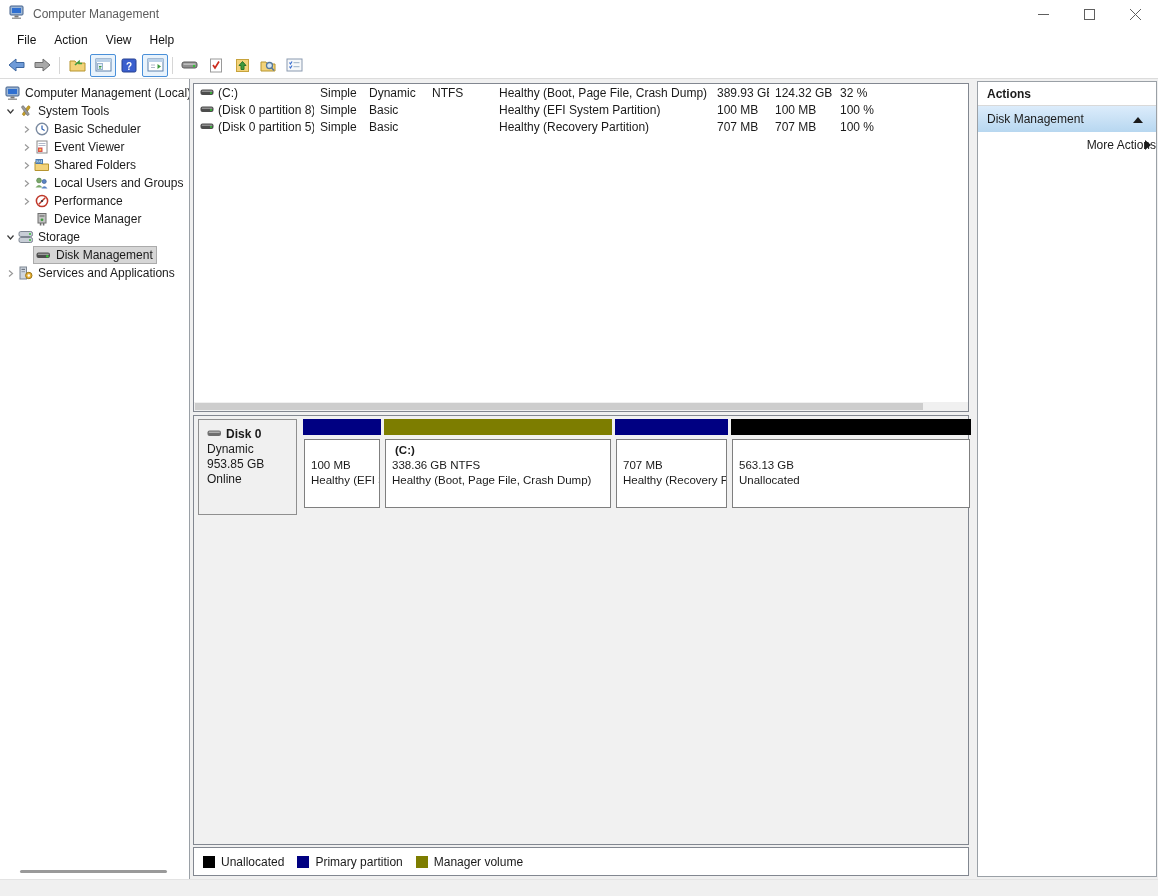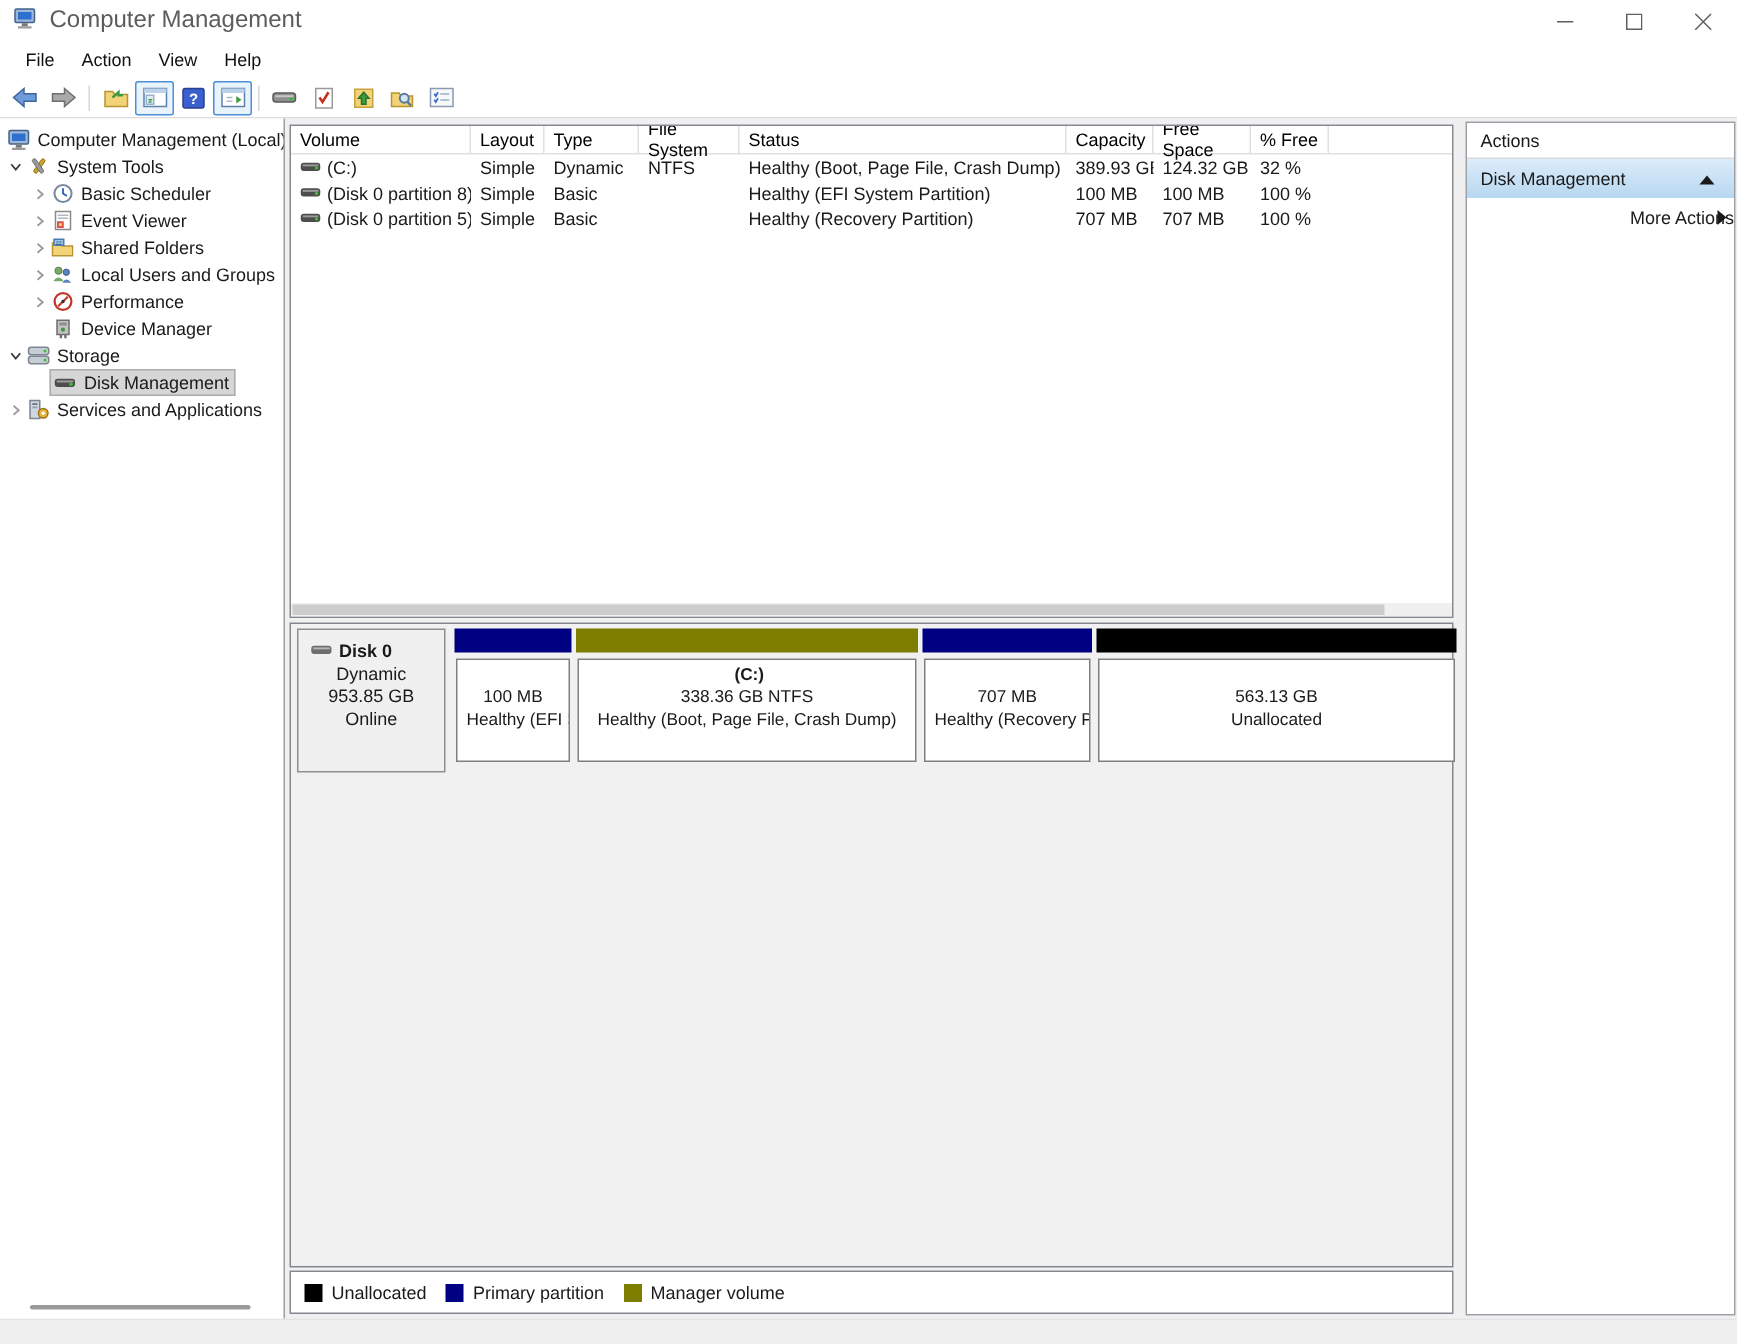--- a/index.html
+++ b/index.html
@@ -5,21 +5,21 @@
   * { box-sizing: border-box; margin: 0; padding: 0; }
   html,body { width:1158px; height:896px; }
   body {
     font-family: "Liberation Sans","DejaVu Sans",sans-serif;
     font-size: 12px; color:#1a1a1a; background:#f0f0f0; overflow:hidden;
   }
   .window { position:relative; width:1158px; height:896px; background:#f0f0f0; }
 
   
   .titlebar { height:28px; background:#ffffff; display:flex; align-items:center; padding-left:9px; }
-  .titlebar .title { margin-left:8px; color:#5c5c5c; font-size:16px; }
+  .titlebar .title { margin-left:8px; color:#5c5c5c; font-size:12px; }
   .caption-controls { margin-left:auto; display:flex; height:100%; }
   .cap-btn { width:46px; height:100%; display:flex; align-items:center; justify-content:center; }
 
   
   .menubar { height:24px; background:#ffffff; display:flex; align-items:center; padding-left:8px;text-align:right; }
   .menu-item { padding:3px 9px; color:#111; }
 
   
   .toolbar { height:27px; background:#ffffff; border-bottom:1px solid #dcdcdc; display:flex; align-items:center; padding-left:3px; }
   .tb-btn { width:26px; height:23px; display:flex; align-items:center; justify-content:center; border:1px solid transparent; border-radius:2px; }
@@ -51,37 +51,37 @@
   .lv-cell { padding-left:6px; white-space:nowrap; overflow:hidden; }
   .vol-name { display:flex; align-items:center; gap:4px; }
   .c-volume { width:120px; } .c-layout { width:49px; } .c-type { width:63px; } .c-fs { width:67px; }
   .c-status { width:218px; } .c-cap { width:58px; } .c-free { width:65px; } .c-pct { width:52px; }
   .c-fill { flex:1; border-right:none; }
   .lv-hscroll { position:absolute; left:0; bottom:0; width:100%; height:9px; background:#f0f0f0; }
   .lv-hthumb { position:absolute; left:1px; top:1px; width:94%; height:7px; background:#cdcdcd; }
 
   
   .disk-panel { position:absolute; left:193px; top:336px; width:776px; height:430px; background:#f1f1f1; border:1px solid #828790; }
-  .disk-row { position:absolute; left:4px; top:3px; width:766px; height:96px;text-align:center; }
+  .disk-row { position:absolute; left:4px; top:3px; width:766px; height:96px; }
   .disk-head { position:absolute; left:0; top:0; width:99px; height:96px; background:#f0f0f0; border:1px solid #8f8f8f; padding:7px 8px; line-height:15px; }
   .disk-head .dh-title { display:flex; align-items:center; gap:4px; font-weight:bold; }
   .partitions { position:absolute; left:105px; top:0; height:96px; display:flex; gap:3px; }
   .part { position:relative; height:96px; }
   .part-bar { height:16px; width:100%; }
   .part-body { position:absolute; left:1px; right:1px; top:20px; height:69px; background:#fff; border:1px solid #7f7f7f; padding:3px 6px; line-height:15px; overflow:hidden; white-space:nowrap; font-size:11.5px; }
   .part-title { font-weight:bold; height:15px; padding-left:3px; }
 
   
   .legend-strip { position:absolute; left:193px; top:768px; width:776px; height:29px; background:#fff; border:1px solid #828790; display:flex; align-items:center; padding-left:9px; }
   .legend-item { display:flex; align-items:center; margin-right:13px; }
   .legend-swatch { width:12px; height:12px; margin-right:6px; }
 
   
   .actions-panel { position:absolute; left:977px; top:2px; width:180px; height:796px; background:#fff; border:1px solid #9aa0a6; }
-  .actions-header { height:24px; display:flex; align-items:center; padding-left:9px; font-weight:normal; border-bottom:1px solid #d9d9d9; }
+  .actions-header { height:24px; display:flex; align-items:center; padding-left:9px; font-weight:bold; border-bottom:1px solid #d9d9d9; }
   .actions-group { height:26px; display:flex; align-items:center; padding-left:9px; background:linear-gradient(#dcecfb,#b7d7f0); position:relative; }
   .actions-more { height:26px; display:flex; align-items:center; padding-left:31px; position:relative;justify-content:flex-end; }
   .tri-up { position:absolute; right:13px; top:11px; width:0; height:0; border-left:5px solid transparent; border-right:5px solid transparent; border-bottom:6px solid #1a1a1a; }
   .tri-right { position:absolute; right:5px; top:8px; width:0; height:0; border-top:5px solid transparent; border-bottom:5px solid transparent; border-left:6px solid #1a1a1a; }
 
   .statusbar { height:18px; background:#f0f0f0; border-top:1px solid #e3e3e3; }
 </style>
 </head>
 <body>
 
@@ -377,31 +377,20 @@
               </svg>
           </span>
           <span class="tree-label">Services and Applications</span>
         </div>
 
       </div>
       <div class="tree-hscroll"></div>
     </div>
 
     <div class="volume-panel">
-      <div class="lv-header">
-        <div class="lv-hcell c-volume">Volume</div>
-        <div class="lv-hcell c-layout">Layout</div>
-        <div class="lv-hcell c-type">Type</div>
-        <div class="lv-hcell c-fs">File System</div>
-        <div class="lv-hcell c-status">Status</div>
-        <div class="lv-hcell c-cap">Capacity</div>
-        <div class="lv-hcell c-free">Free Space</div>
-        <div class="lv-hcell c-pct">% Free</div>
-        <div class="lv-hcell c-fill"></div>
-      </div>
 
       <div class="lv-row">
         <div class="lv-cell c-volume vol-name">
           <span><svg width="14" height="9">
                 <rect x="0.5" y="1.5" width="13" height="5.5" rx="2" fill="#4d4d4d"></rect>
                 <rect x="1.8" y="2.6" width="10.5" height="1.3" fill="#9a9a9a"></rect>
                 <circle cx="11" cy="5" r="1.1" fill="#35c135"></circle>
               </svg></span>
           <span>(C:)</span>
         </div>

